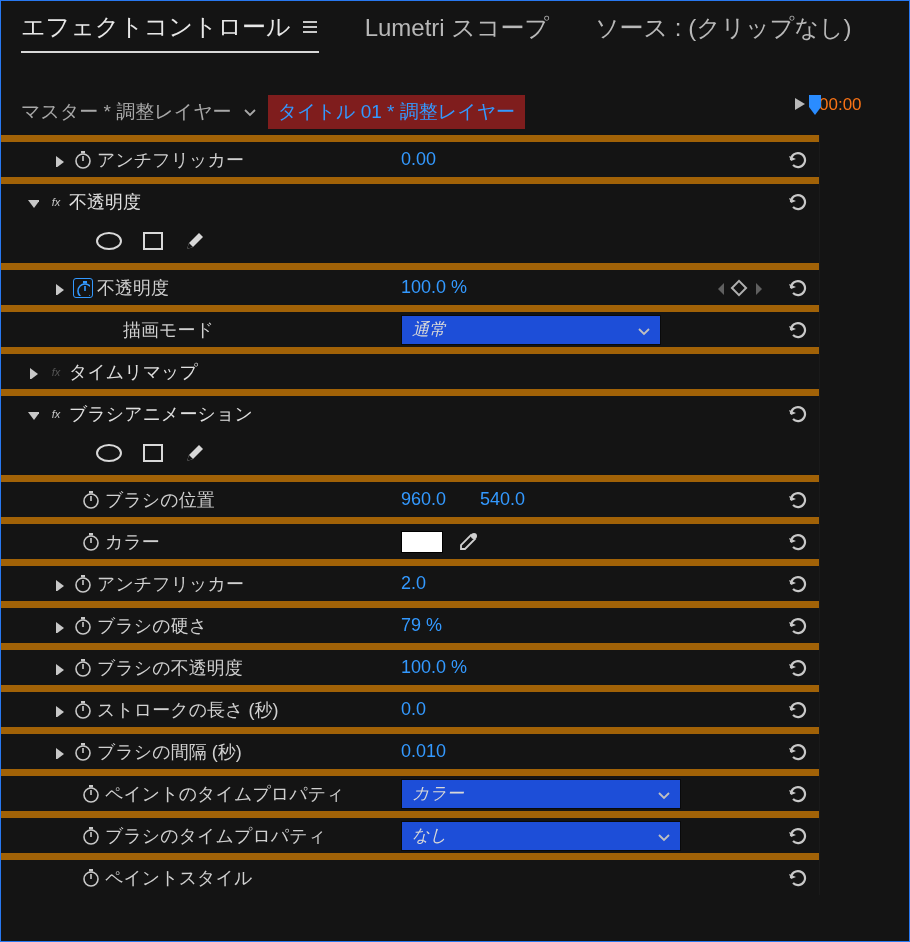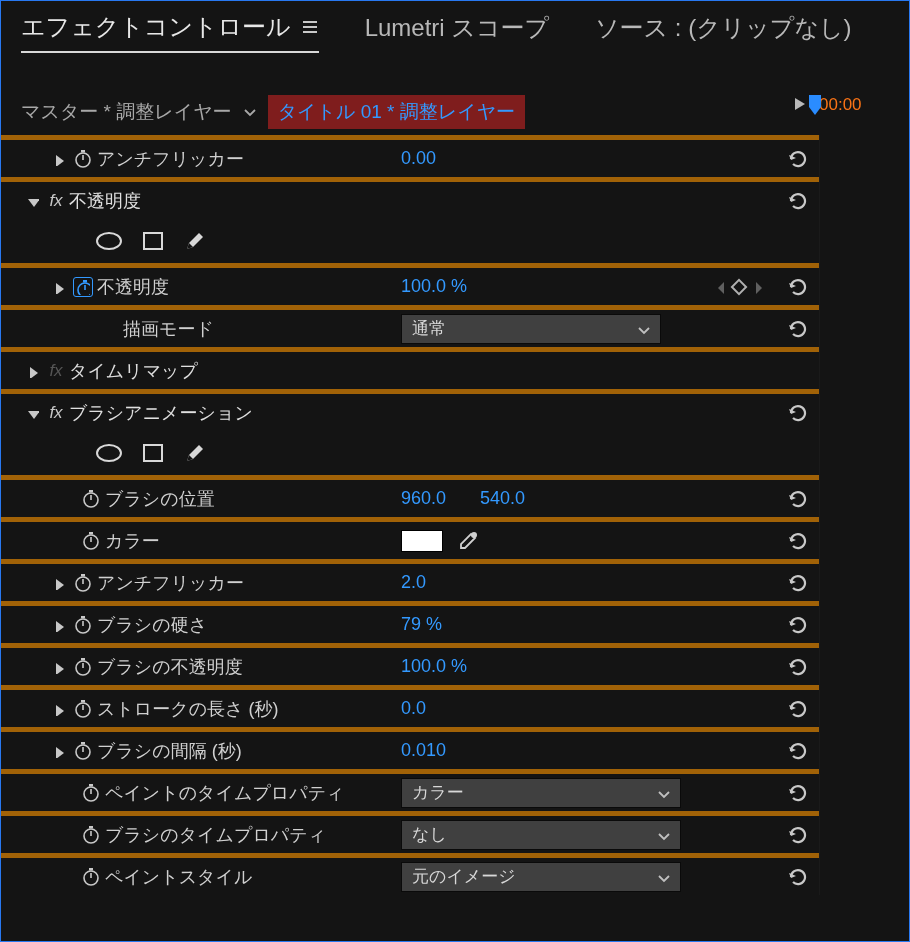--- a/index.html
+++ b/index.html
@@ -18,42 +18,42 @@
   .crumb-seq { color:#3399ff; font-size:19px; background:#7f1d1d; padding:4px 10px; }
   .crumb-chevron { color:#a8a8a8; }
   .crumb-play { flex:1; display:flex; justify-content:flex-end; padding-right:12px; color:#b8b8b8;}
   .tc-head { width:90px; color:#f97316; font-size:17px; position:relative; }
   .play-marker { position:absolute; left:-10px; top:0; width:12px; height:20px; background:#2a8cff; clip-path:polygon(0 0,100% 0,100% 60%,50% 100%,0 60%); }
 
   .panel { display:flex; }
   .props { flex:1; }
   .tc-col { width:90px; border-left:1px solid #1a1a1a;}
 
-  .row { display:flex; align-items:center; height:42px; border-top:5px solid #a16207; }
+  .row { display:flex; align-items:center; height:42px; border-top:7px solid #a16207; }
   
   .indent0 { width:20px; }
   .indent1 { width:46px; }
   .indent2 { width:76px; }
   .indent3 { width:94px; }
   
   .tw { width:22px; display:flex; justify-content:center; color:#c8c8c8; cursor:default;}
-  .fx { width:26px; display:flex; justify-content:center; color:#c8c8c8; font-style:italic; font-size:17px;}
+  .fx { width:26px; display:flex; justify-content:center; color:#c8c8c8; font-style:italic; font-size:11px;}
   .fx.dim { color:#555;}
   .sw { width:28px; display:flex; justify-content:center; color:#c8c8c8;}
   .sw-box { width:28px; display:flex; justify-content:center;}
   .sw-box .bx { width:20px; height:20px; border:1px solid #3399ff; border-radius:3px;}
   
   .lbl { color:#d0d0d0; font-size:18px; flex:0 0 auto; }
   .lbl.eff { color:#e0e0e0; }
   
   .val-col { position:absolute; left:400px; display:flex; align-items:center; gap:34px;}
   .val { color:#3399ff; font-size:18px; cursor:ew-resize; }
   .row { position:relative; }
   
-  .dd { position:absolute; left:400px; display:flex; align-items:center; background:#404040; border:1px solid #0a0a0a; height:30px; padding:0 10px; color:#d8d8d8; font-size:17px; justify-content:space-between;}
+  .dd { position:absolute; left:400px; display:flex; align-items:center; background:#1d4ed8; border:1px solid #0a0a0a; height:30px; padding:0 10px; color:#d8d8d8; font-size:17px; justify-content:space-between;font-style:italic;}
   .dd .dd-ar { color:#c0c0c0; }
   .dd.w1{ width:260px;}
   .dd.w2{ width:280px;}
   
   .swatch-wrap{ position:absolute; left:400px; display:flex; align-items:center; gap:14px;}
   .swatch{ width:42px; height:22px; background:#fff; border:1px solid #000;}
   
   .kf-nav { position:absolute; right:54px; display:flex; align-items:center; gap:6px; color:#606060;}
   .kf-nav .dia{ width:12px;height:12px; transform:rotate(45deg); border:2px solid #b0b0b0;}
   
@@ -507,28 +507,20 @@
         </div>
   </div>
   <div class="row">
     <div class="indent2"></div>
     <div class="sw">
           <svg width="18" height="20">
             <use href="#i-stopwatch"></use>
           </svg>
         </div>
     <span class="lbl">ペイントスタイル</span>
-    <div class="dd w2">
-      <span>元のイメージ</span>
-      <span class="dd-ar">
-            <svg width="14" height="14">
-              <use href="#i-chev-down"></use>
-            </svg>
-          </span>
-    </div>
     <div class="reset">
           <svg width="20" height="20">
             <use href="#i-reset"></use>
           </svg>
         </div>
   </div>
 
 </div>
 <div class="tc-col"></div>
 </div>

